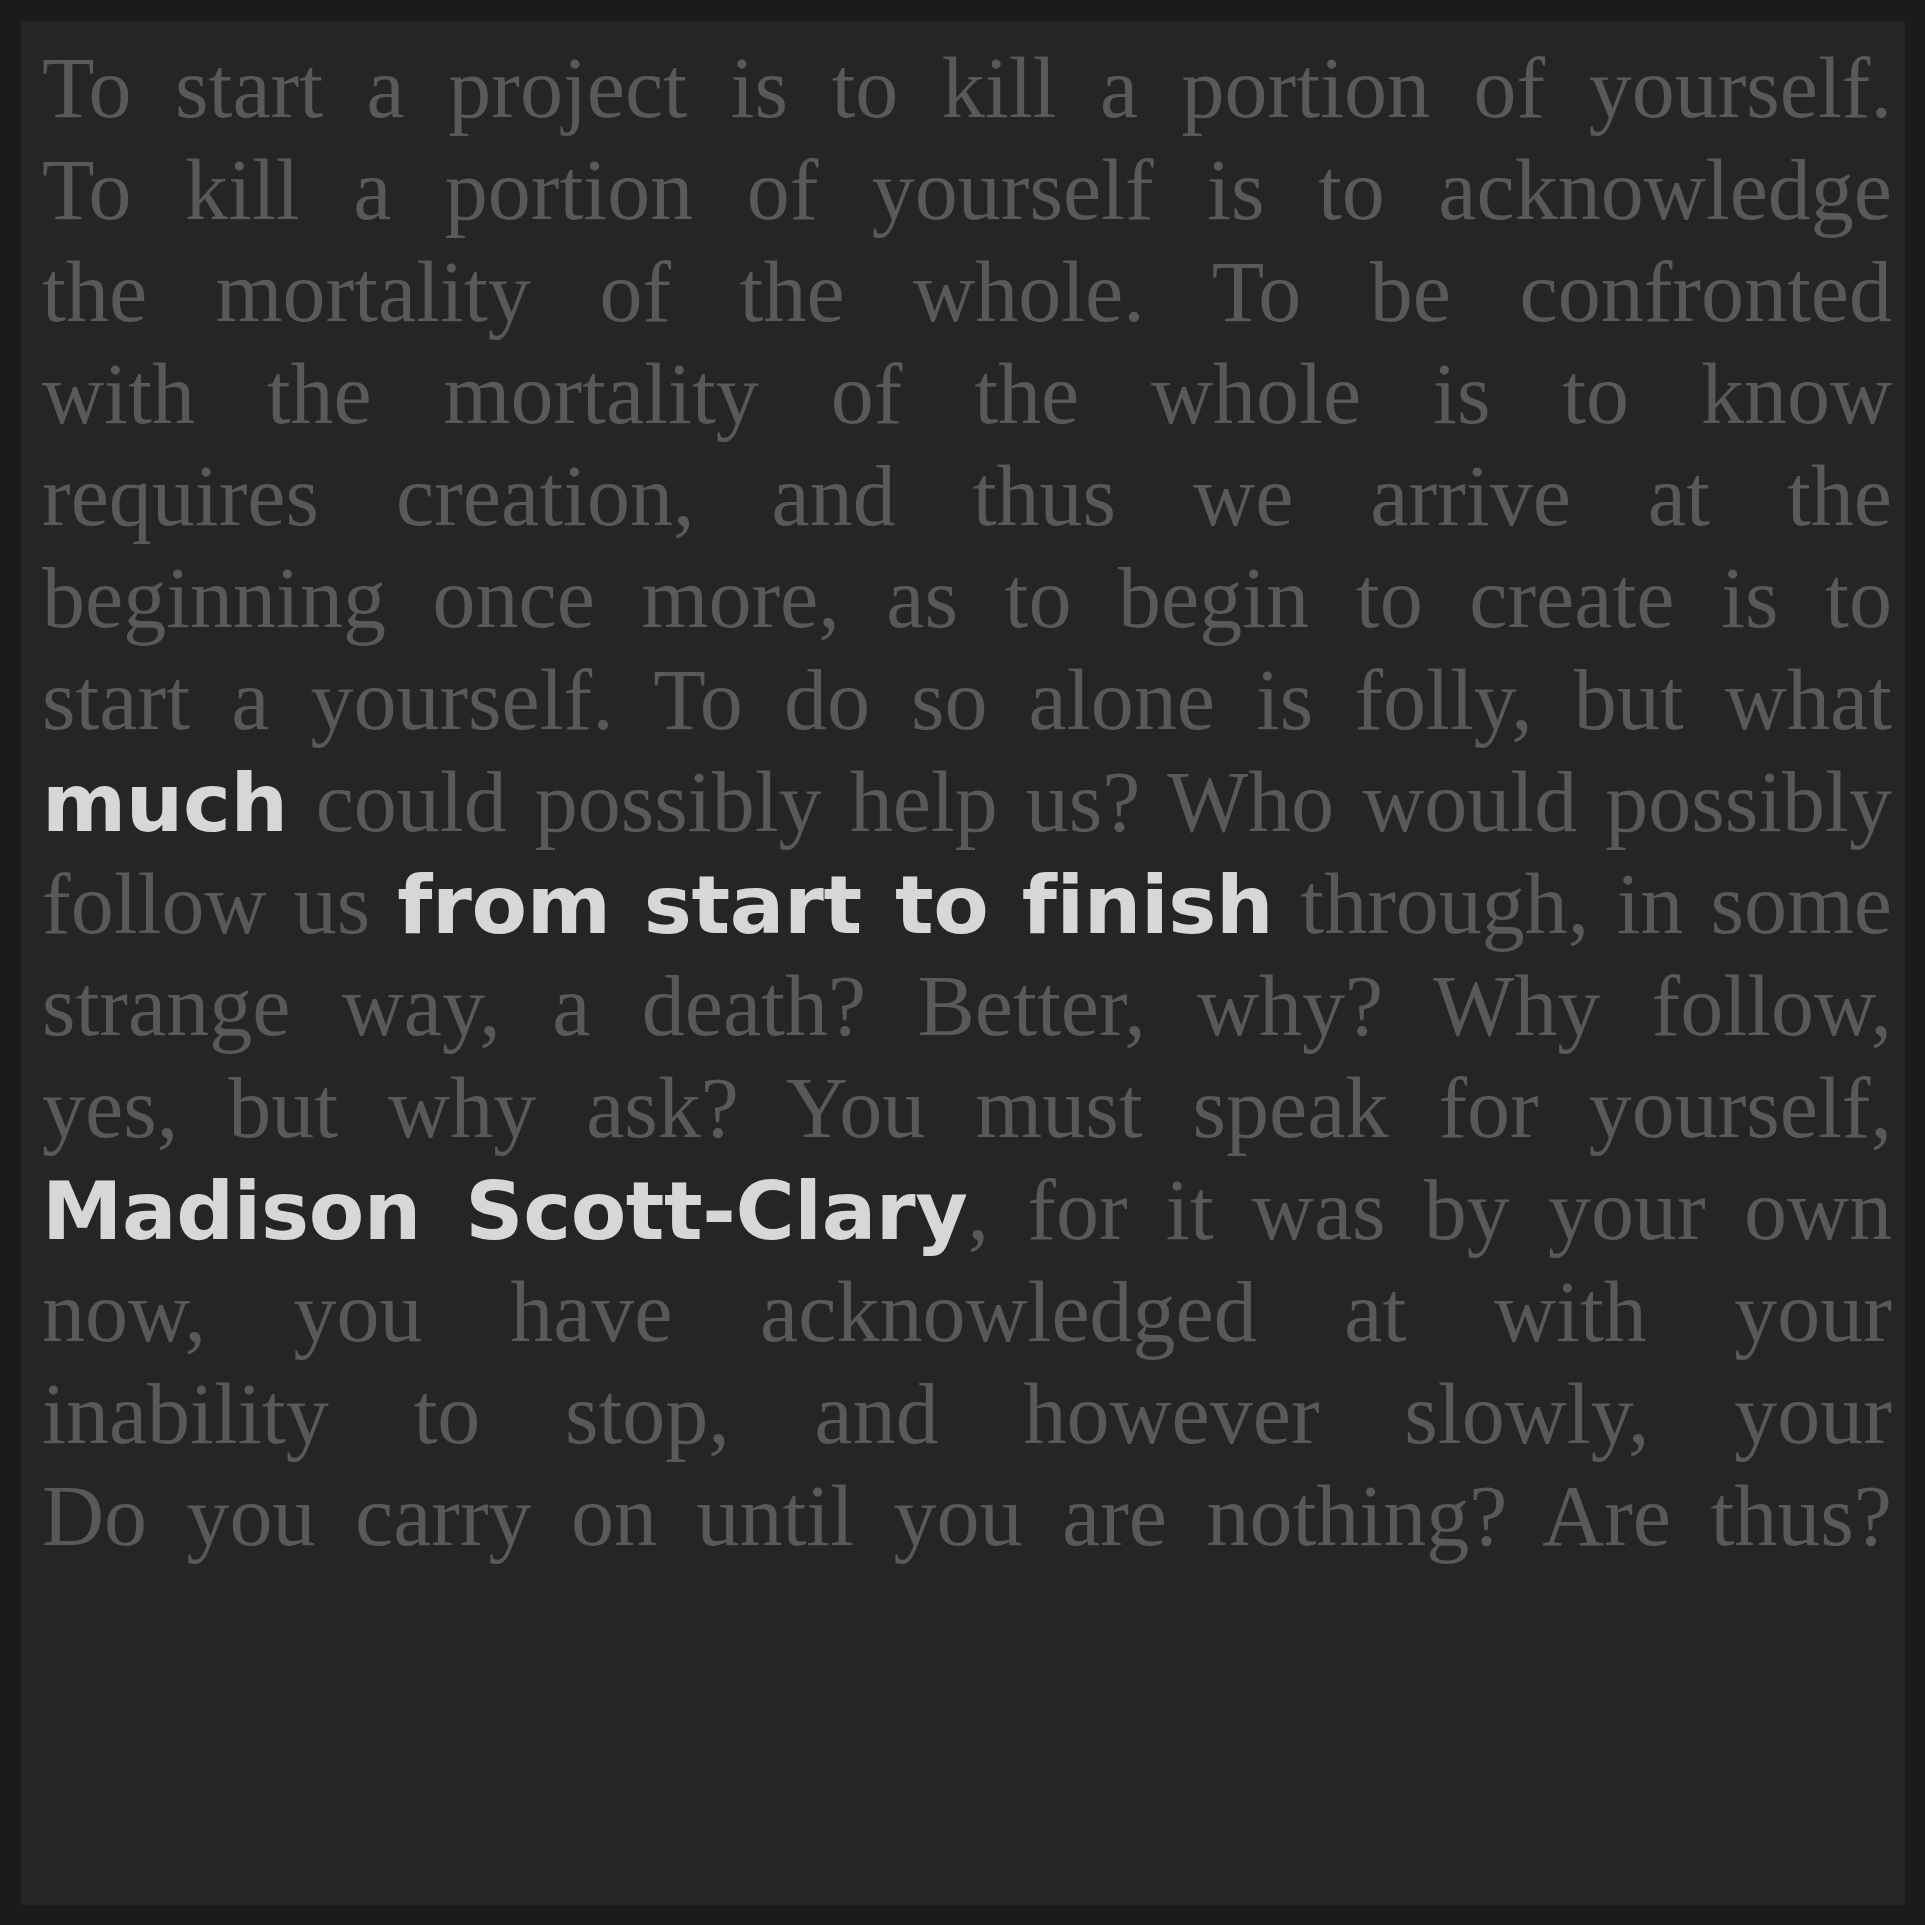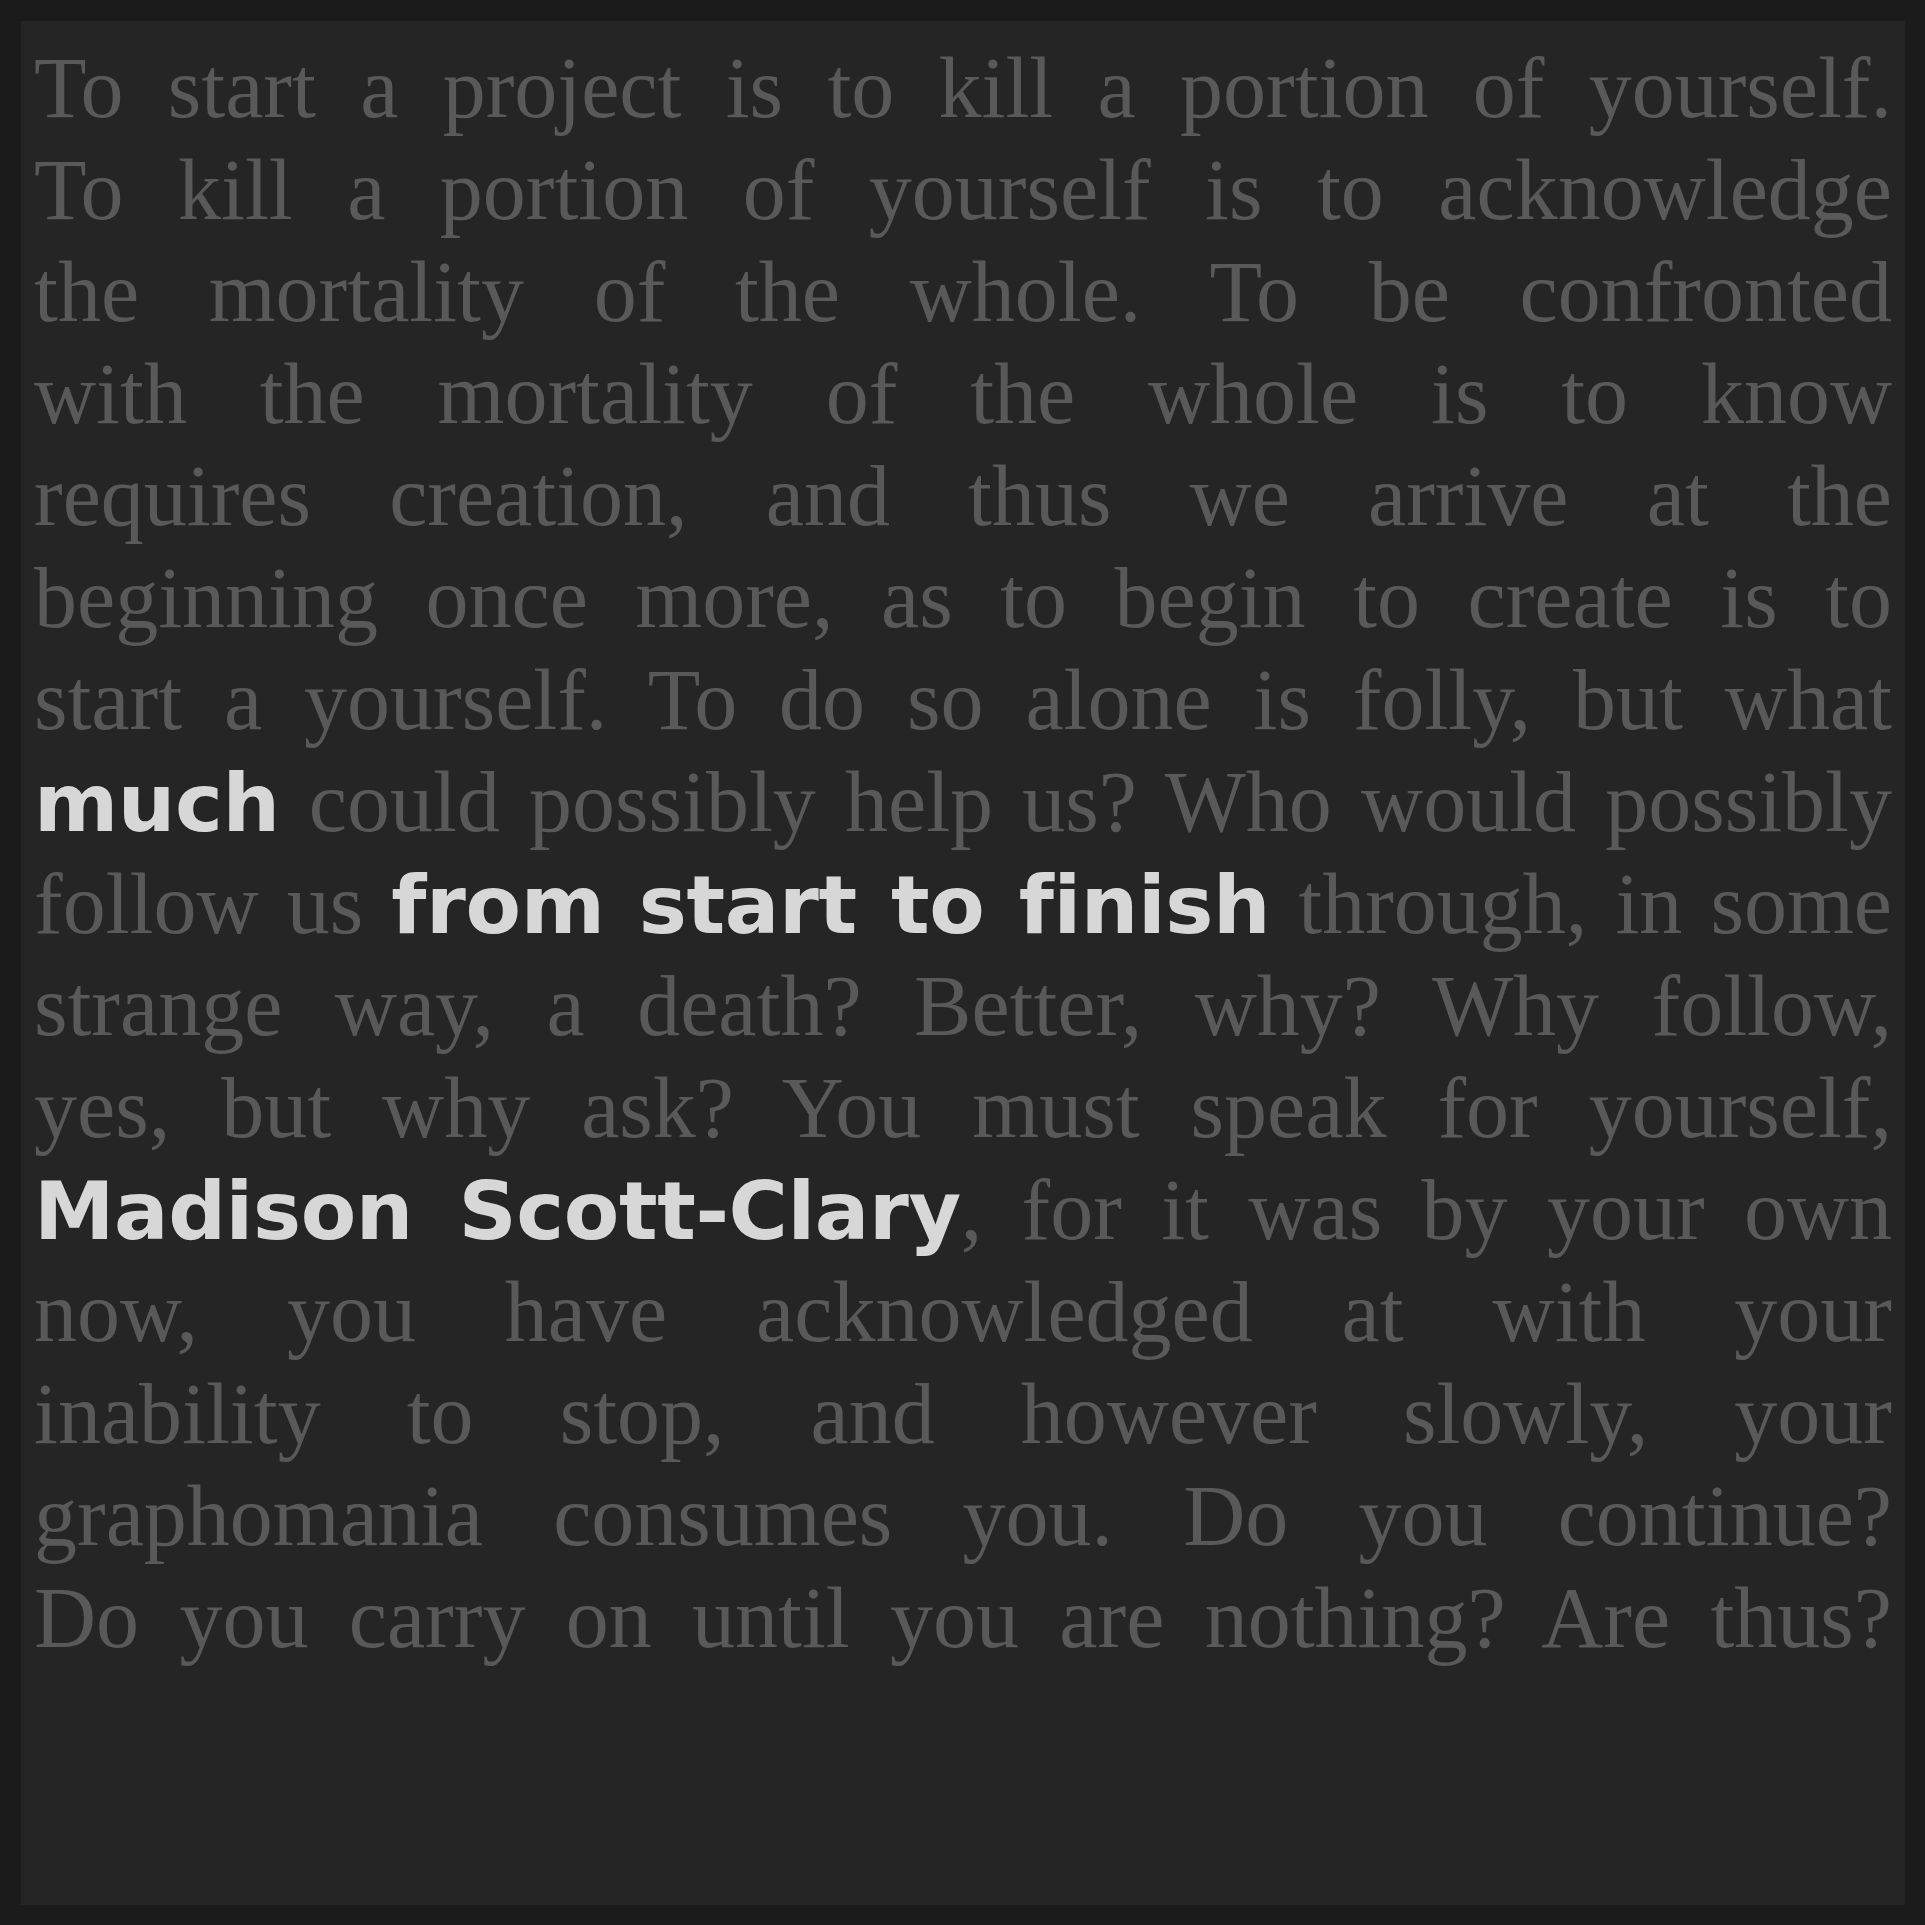--- a/index.html
+++ b/index.html
@@ -32,20 +32,21 @@
     line-height: 102px;
     color: var(--body-text, #595959);
     width: 100%;
   }
   .line {
     text-align: justify;
     text-align-last: justify;
     -moz-text-align-last: justify;
     height: 102px;
     white-space: normal;
+    margin-left: 8px;
   }
   .line span {
     line-height: inherit;
   }
   .seg-body {
     font-family: "Liberation Serif", serif;
   }
   .seg-em {
     font-family: "DejaVu Sans", sans-serif;
     font-weight: 700;
@@ -67,18 +68,17 @@
         <div class="line"><span class="seg-body">requires creation, and thus we arrive at the</span></div>
         <div class="line"><span class="seg-body">beginning once more, as to begin to create is to</span></div>
         <div class="line"><span class="seg-body">start a yourself. To do so alone is folly, but what</span></div>
         <div class="line"><span class="seg-em">much</span><span class="seg-body"> could possibly help us? Who would possibly</span></div>
         <div class="line"><span class="seg-body">follow us </span><span class="seg-em">from start to finish</span><span class="seg-body"> through, in some</span></div>
         <div class="line"><span class="seg-body">strange way, a death? Better, why? Why follow,</span></div>
         <div class="line"><span class="seg-body">yes, but why ask? You must speak for yourself,</span></div>
         <div class="line"><span class="seg-em">Madison Scott-Clary</span><span class="seg-body">, for it was by your own</span></div>
         <div class="line"><span class="seg-body">now, you have acknowledged at with your</span></div>
         <div class="line"><span class="seg-body">inability to stop, and however slowly, your</span></div>
-        <div class="line"><span class="seg-body">graphomania consumes you. Do you continue?</span></div>
         <div class="line"><span class="seg-body">Do you carry on until you are nothing? Are thus?</span></div>
       </div>
   </div>
 </div>
 
 
 </body></html>

